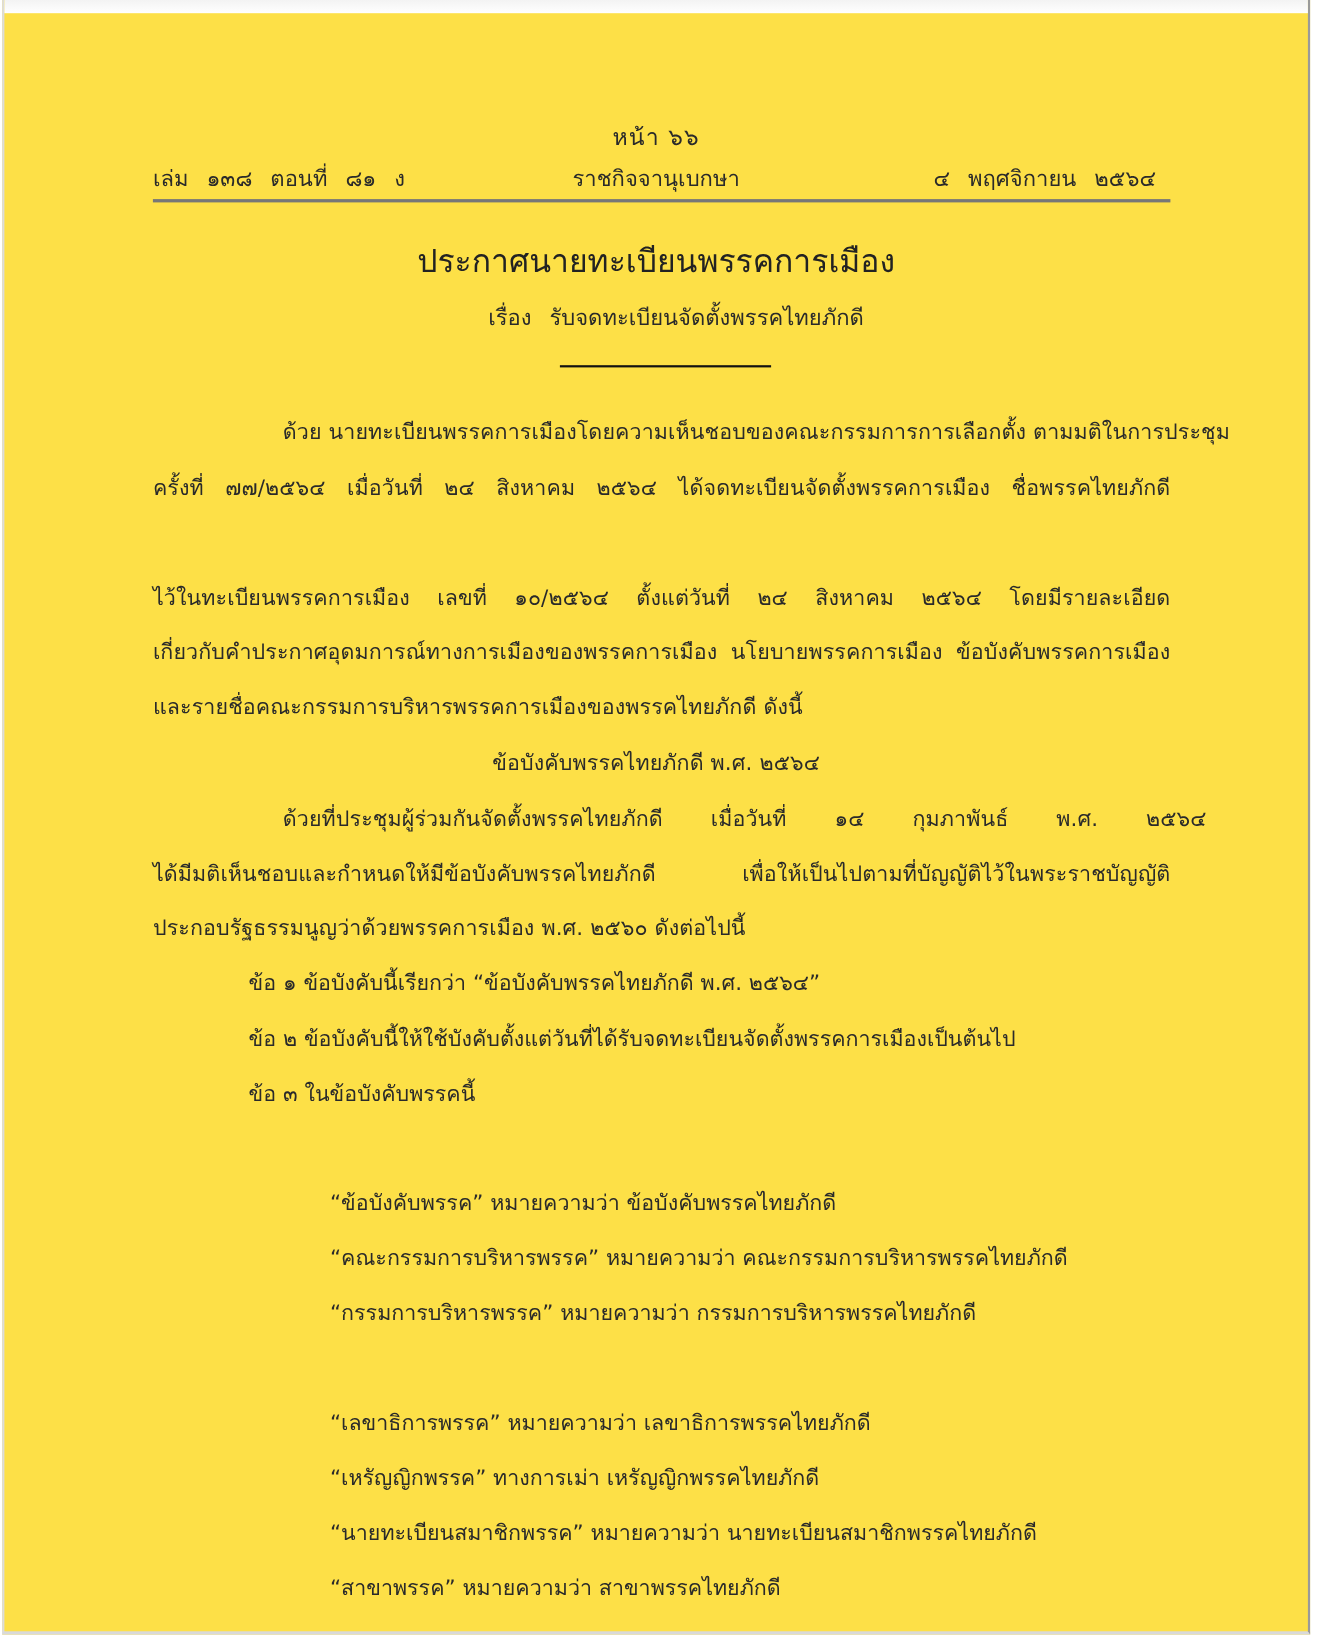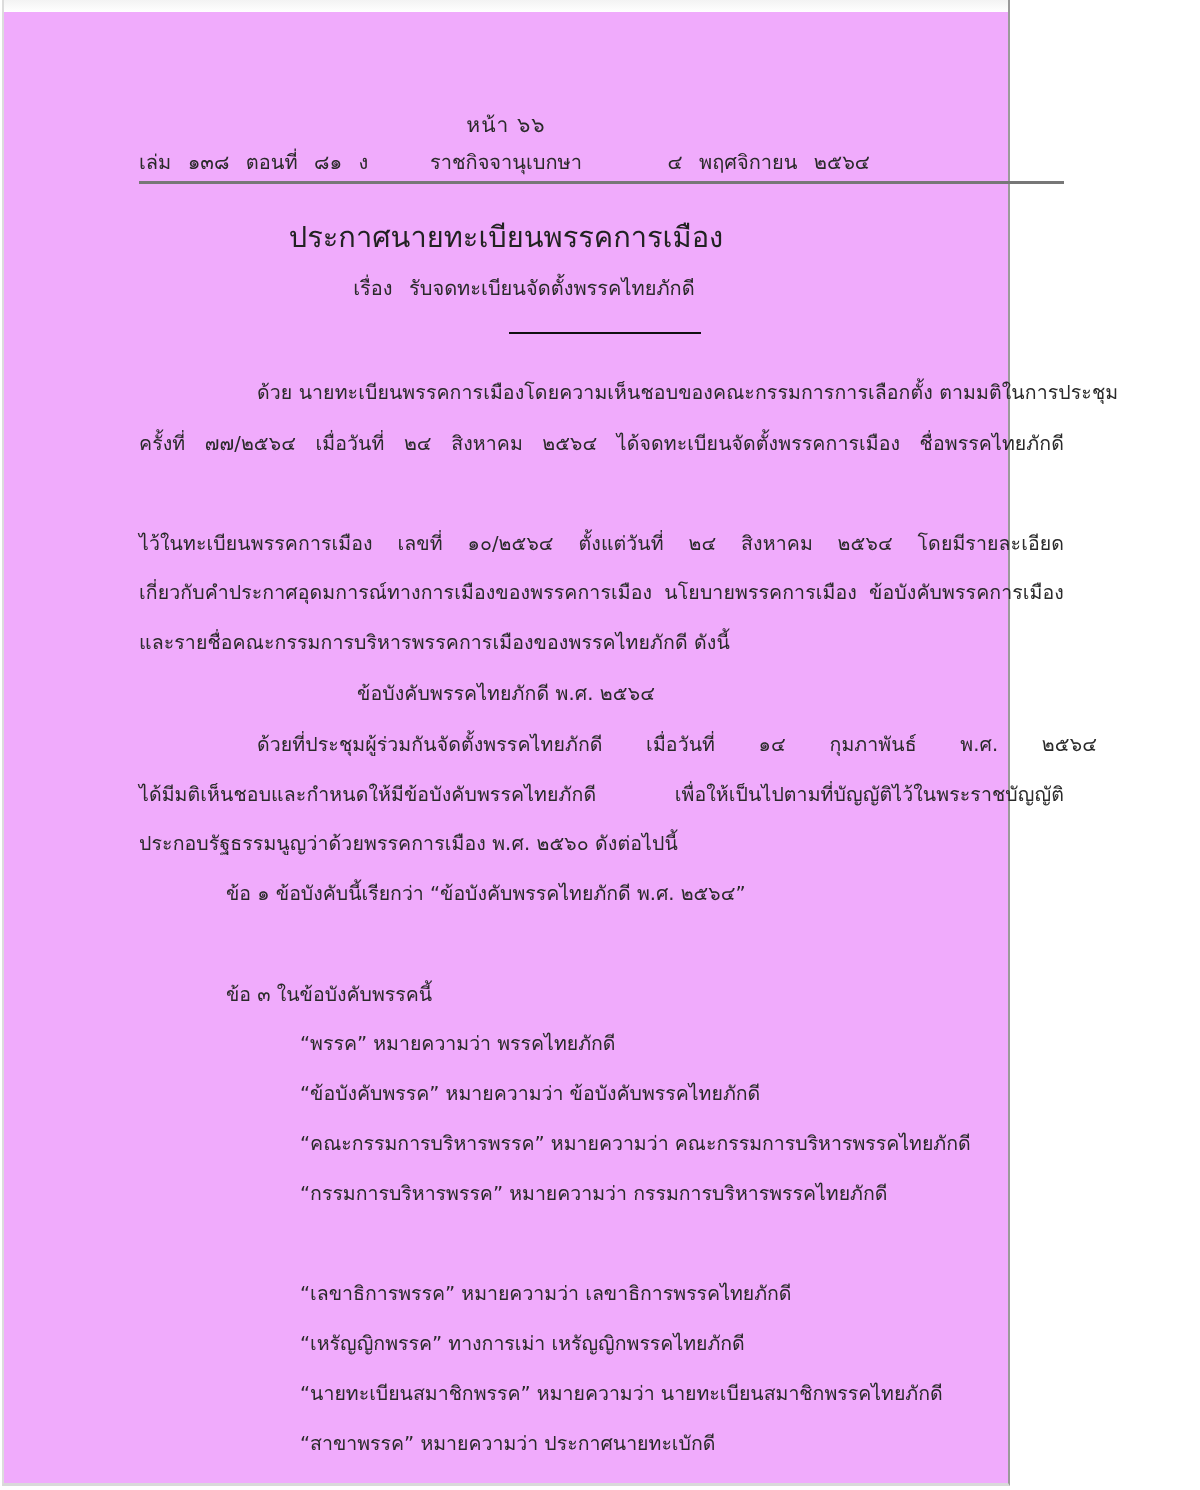--- a/index.html
+++ b/index.html
@@ -1,19 +1,19 @@
 <!DOCTYPE html>
 <html><head>
   <meta charset="utf-8">
   <style>
     html, body { margin: 0; padding: 0; background: #ffffff; }
     body { width: 1200px; height: 1490px; position: relative; overflow: hidden;
            font-family: "DejaVu Sans", "Liberation Sans", sans-serif; color: #2a2a2a; }
-    .page { position: absolute; left: 2px; top: 0; width: 1008px; height: 1486px;
-            background: #f0abfc; border-left: 2px solid #dcdcdc; border-right: 2px solid #9a9a9a;
+    .page { position: absolute; left: 2px; top: 0; width: 1189px; height: 1486px;
+            background: #fde047; border-left: 2px solid #dcdcdc; border-right: 2px solid #9a9a9a;
             border-bottom: 3px solid #d9d9d9; box-sizing: border-box; }
     .topfade { position: absolute; left: 0; top: 0; right: 0; height: 12px;
                background: linear-gradient(#f3f3f3, #ffffff); }
     .abs { position: absolute; white-space: nowrap; }
     .pageno { left: 0; right: 0; top: 108px; text-align: center; font-size: 21px; letter-spacing: 1px; }
     .hdr { top: 146px; font-size: 20px; }
     .hdr-left { left: 135px; word-spacing: 10px; }
     .hdr-center { left: 0; right: 0; text-align: center; }
     .hdr-right { right: 138px; word-spacing: 10px; }
     .hdr-rule { left: 135px; width: 925px; top: 181px; height: 0; border-top: 3px solid #777; }
@@ -49,23 +49,23 @@
   <div class="abs body-line" style="top:577px">เกี่ยวกับคำประกาศอุดมการณ์ทางการเมืองของพรรคการเมือง นโยบายพรรคการเมือง ข้อบังคับพรรคการเมือง</div>
   <div class="abs body-line last" style="top:627px">และรายชื่อคณะกรรมการบริหารพรรคการเมืองของพรรคไทยภักดี ดังนี้</div>
 
   <div class="abs body-line center" style="top:678px">ข้อบังคับพรรคไทยภักดี พ.ศ. ๒๕๖๔</div>
 
   <div class="abs body-line indent" style="top:729px">ด้วยที่ประชุมผู้ร่วมกันจัดตั้งพรรคไทยภักดี เมื่อวันที่ ๑๔ กุมภาพันธ์ พ.ศ. ๒๕๖๔</div>
   <div class="abs body-line" style="top:779px">ได้มีมติเห็นชอบและกำหนดให้มีข้อบังคับพรรคไทยภักดี เพื่อให้เป็นไปตามที่บัญญัติไว้ในพระราชบัญญัติ</div>
   <div class="abs body-line last" style="top:828px">ประกอบรัฐธรรมนูญว่าด้วยพรรคการเมือง พ.ศ. ๒๕๖๐ ดังต่อไปนี้</div>
 
   <div class="abs clause" style="top:878px">ข้อ ๑ ข้อบังคับนี้เรียกว่า “ข้อบังคับพรรคไทยภักดี พ.ศ. ๒๕๖๔”</div>
+  <div class="abs clause" style="top:929px">ข้อ ๒ ข้อบังคับนี้ให้ใช้บังคับตั้งแต่วันที่ได้รับจดทะเบียนจัดตั้งพรรคการเมืองเป็นต้นไป</div>
   <div class="abs clause" style="top:979px">ข้อ ๓ ในข้อบังคับพรรคนี้</div>
 
-  <div class="abs def" style="top:1028px">“พรรค” หมายความว่า พรรคไทยภักดี</div>
   <div class="abs def" style="top:1078px">“ข้อบังคับพรรค” หมายความว่า ข้อบังคับพรรคไทยภักดี</div>
   <div class="abs def" style="top:1128px">“คณะกรรมการบริหารพรรค” หมายความว่า คณะกรรมการบริหารพรรคไทยภักดี</div>
   <div class="abs def" style="top:1178px">“กรรมการบริหารพรรค” หมายความว่า กรรมการบริหารพรรคไทยภักดี</div>
   <div class="abs def" style="top:1278px">“เลขาธิการพรรค” หมายความว่า เลขาธิการพรรคไทยภักดี</div>
   <div class="abs def" style="top:1328px">“เหรัญญิกพรรค” ทางการเม่า เหรัญญิกพรรคไทยภักดี</div>
   <div class="abs def" style="top:1378px">“นายทะเบียนสมาชิกพรรค” หมายความว่า นายทะเบียนสมาชิกพรรคไทยภักดี</div>
-  <div class="abs def" style="top:1428px">“สาขาพรรค” หมายความว่า ประกาศนายทะเบักดี</div>
+  <div class="abs def" style="top:1428px">“สาขาพรรค” หมายความว่า สาขาพรรคไทยภักดี</div>
 </div>
 
 </body></html>

